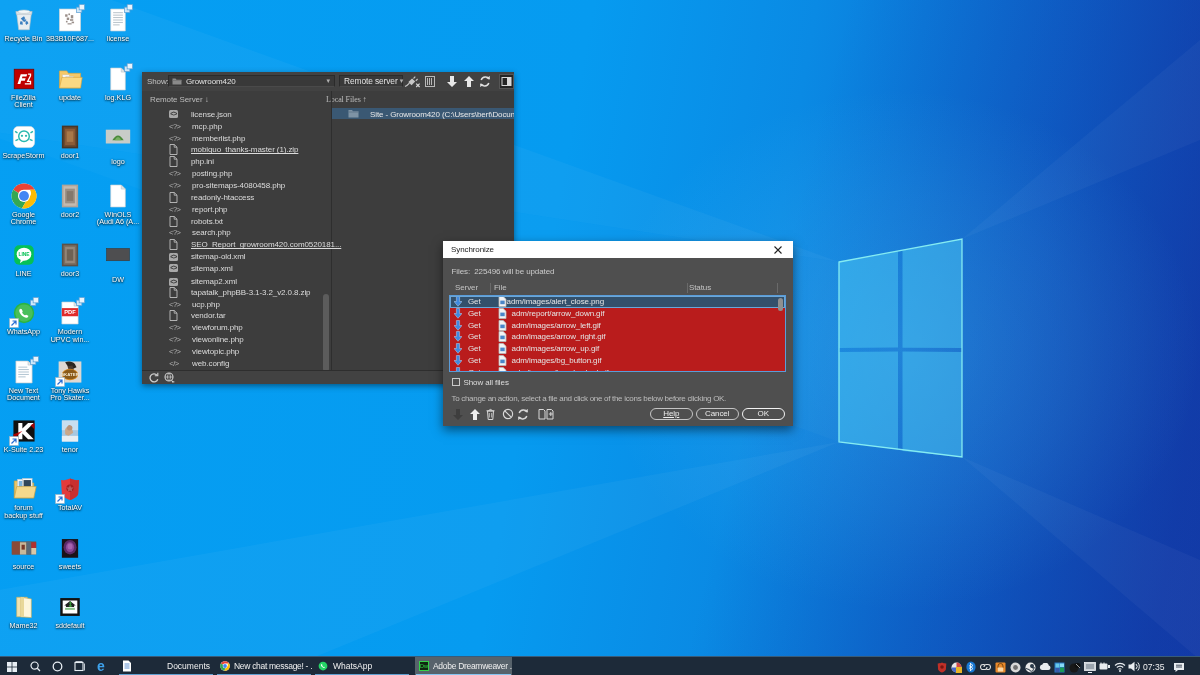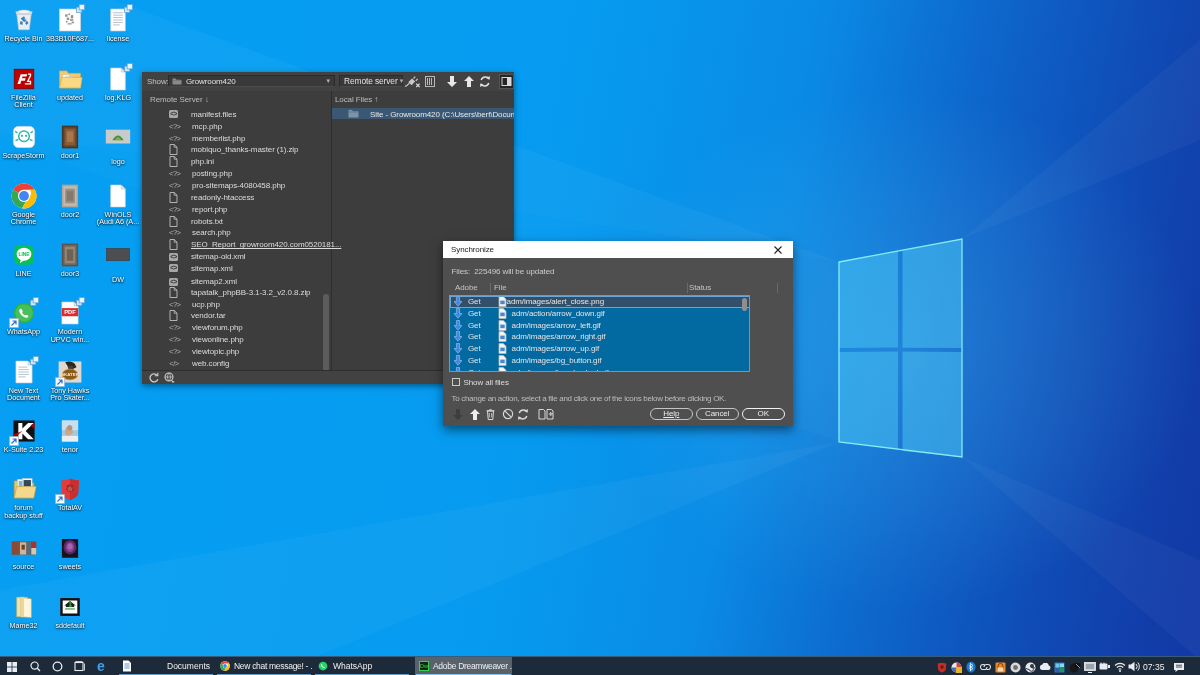--- a/index.html
+++ b/index.html
@@ -221,21 +221,21 @@
   <div class="dlabel">Mame32</div>
 </div>
 
 <div class="dcell" style="left:38px;top:65.7px;">
   <div class="dico"><svg width="32" height="32" viewBox="0 0 32 32">
     <path d="M3 6 L12 6 L14 9 L29 9 L29 27 L3 27 Z" fill="#f5c868" stroke="#d8a540" stroke-width="0.8"></path>
     <rect x="7" y="11" width="8" height="11" fill="#fdfdfd" stroke="#c8c8c8" stroke-width="0.6"></rect>
     <rect x="11" y="13" width="9" height="10" fill="#f4f4f4" stroke="#c8c8c8" stroke-width="0.6"></rect>
     <path d="M3 27 L6 14 L31 14 L29 27 Z" fill="#fbd983" stroke="#d8a540" stroke-width="0.8"></path>
   </svg></div>
-  <div class="dlabel">updated</div>
+  <div class="dlabel">update</div>
 </div>
 <div class="dcell" style="left:38px;top:124.3px;">
   <div class="dico"><svg width="32" height="32" viewBox="0 0 32 32">
     <rect x="6" y="2" width="20" height="28" fill="#4a3626"></rect>
     <rect x="8" y="4" width="16" height="24" fill="#6b4a2f"></rect>
     <rect x="10" y="6" width="12" height="20" fill="#8a5c38"></rect>
     <rect x="12" y="9" width="8" height="13" fill="#a87848"></rect>
   </svg></div>
   <div class="dlabel">door1</div>
 </div>
@@ -409,44 +409,44 @@
     <path d="M10.9 1 l-0.3 3.6 -3.3 -1.4 Z M1.1 12 l0.3 -3.6 3.3 1.4 Z" fill="#e0e0e0"></path>
   </svg>
   <div class="abs" style="left:357px;top:1.5px;width:15px;height:15px;background:#252525;border:1px solid #555;box-sizing:border-box;">
     <svg width="13" height="13" viewBox="0 0 13 13">
         <rect x="2" y="2.5" width="9" height="8" fill="none" stroke="#d8d8d8"></rect>
         <rect x="7" y="2.5" width="4" height="8" fill="#d8d8d8"></rect>
       </svg>
   </div>
 
   <div class="abs" style="left:8px;top:23px;color:#bdbdbd;">Remote Server <span style="font-size:8px;">↓</span></div>
-  <div class="abs" style="left:193px;top:23px;color:#bdbdbd;">Local Files <span style="font-size:8px;">↑</span></div>
+  <div class="abs" style="left:184px;top:23px;color:#bdbdbd;font-family:Liberation Serif, serif;">Local Files <span style="font-size:8px;">↑</span></div>
   <div class="abs" style="left:189px;top:19px;width:1px;height:279px;background:#2e2e2e;"></div>
 
   <div class="abs" style="left:190px;top:35.5px;width:182px;height:11.5px;background:#3a5873;"></div>
   <svg class="abs" style="left:206px;top:37px;" width="11" height="9" viewBox="0 0 11 9">
       <path d="M0.5 1 h3.5 l1 1.3 h5.5 v6.2 h-10 Z" fill="#7e93a5"></path>
       <path d="M0.5 3 h10" stroke="#5a7286" stroke-width="0.8"></path>
     </svg>
   <div class="abs" style="left:228px;top:38px;width:150px;color:#e8e8e8;white-space:nowrap;">Site - Growroom420 (C:\Users\bert\Documen...</div>
 
   <div id="rows">
   <div class="fr" style="top:36.50px;">
         <span class="boxi">&lt;&gt;</span>
-        <span class="fn">manifest.files</span>
+        <span class="fn">license.json</span>
       </div>
   <div class="fr" style="top:48.35px;">
         <span class="phpi">&lt;?&gt;</span>
         <span class="fn">mcp.php</span>
       </div>
   <div class="fr" style="top:60.20px;">
         <span class="phpi">&lt;?&gt;</span>
         <span class="fn">memberlist.php</span>
       </div>
-  <div class="fr" style="top:72.05px;">
+  <div class="fr" style="top:72.05px;text-decoration:underline;">
         <svg width="9" height="11" viewBox="0 0 9 11">
           <path d="M1 0.5 H5.2 L8 3.2 V10.5 H1 Z" fill="none" stroke="#c0c0c0" stroke-width="0.9"></path>
           <path d="M5.2 0.5 V3.2 H8" fill="none" stroke="#c0c0c0" stroke-width="0.8"></path>
         </svg>
         <span class="fn">mobiquo_thanks-master (1).zip</span>
       </div>
   <div class="fr" style="top:83.90px;">
         <svg width="9" height="11" viewBox="0 0 9 11">
           <path d="M1 0.5 H5.2 L8 3.2 V10.5 H1 Z" fill="none" stroke="#c0c0c0" stroke-width="0.9"></path>
           <path d="M5.2 0.5 V3.2 H8" fill="none" stroke="#c0c0c0" stroke-width="0.8"></path>
@@ -555,28 +555,28 @@
 <div id="dlg" class="abs">
 
   <div class="abs" style="left:0;top:0;width:350px;height:17px;background:#fff;"></div>
   <div class="abs" style="left:8px;top:4px;color:#1a1a1a;">Synchronize</div>
   <svg class="abs" style="left:330px;top:4px;" width="10" height="10" viewBox="0 0 10 10">
       <path d="M1.5 1.5 L8.5 8.5 M8.5 1.5 L1.5 8.5" stroke="#222" stroke-width="1.1"></path>
     </svg>
 
   <div class="abs" style="left:8.5px;top:25.5px;color:#cbcbcb;">Files:&nbsp; 225496 will be updated</div>
 
-  <div class="abs" style="left:12px;top:42px;color:#c3c3c3;">Adobe</div>
+  <div class="abs" style="left:12px;top:42px;color:#c3c3c3;">Server</div>
   <div class="abs" style="left:51px;top:42px;color:#c3c3c3;">File</div>
   <div class="abs" style="left:246px;top:42px;color:#c3c3c3;">Status</div>
   <div class="abs" style="left:46.5px;top:42px;width:1px;height:10px;background:#6a6a6a;"></div>
   <div class="abs" style="left:243.5px;top:42px;width:1px;height:10px;background:#6a6a6a;"></div>
   <div class="abs" style="left:334px;top:42px;width:1px;height:10px;background:#6a6a6a;"></div>
 
-  <div class="abs" style="left:6px;top:53.5px;width:301px;height:77.5px;background:#0369a1;border:1px solid #5a9cd8;box-sizing:border-box;overflow:hidden;">
+  <div class="abs" style="left:6px;top:53.5px;width:337px;height:77.5px;background:#b91c1c;border:1px solid #5a9cd8;box-sizing:border-box;overflow:hidden;">
     <div id="dlgrows" style="position:absolute;left:0;top:0;width:335px;">
     <div style="position:absolute;left:0;top:0.5px;width:335px;height:11.7px;background:#33506b;outline:1px solid #6aa6d8;outline-offset:-1px;display:flex;align-items:center;white-space:nowrap;color:#e4e4e4;">
           <svg width="8" height="11" viewBox="0 0 8 11" style="margin-left:4px;">
             <path d="M2.4 0.5 h3.2 v5 h2.4 l-4 4.8 -4 -4.8 h2.4 Z" fill="#3f8ae0" stroke="#bcd4ee" stroke-width="0.5"></path>
           </svg>
           <span style="margin-left:6px;">Get</span>
           <svg width="9" height="11" viewBox="0 0 9 11" style="margin-left:17px;">
             <path d="M1 0.5 H5.2 L8 3.2 V10.5 H1 Z" fill="#f4f4f4" stroke="#b8b8b8" stroke-width="0.8"></path>
             <rect x="2.3" y="4.6" width="4.4" height="3.6" fill="#4a86c8"></rect>
           </svg>
@@ -584,21 +584,21 @@
         </div>
     <div style="position:absolute;left:0;top:12.2px;width:335px;height:11.7px;display:flex;align-items:center;white-space:nowrap;color:#e4e4e4;">
           <svg width="8" height="11" viewBox="0 0 8 11" style="margin-left:4px;">
             <path d="M2.4 0.5 h3.2 v5 h2.4 l-4 4.8 -4 -4.8 h2.4 Z" fill="#3f8ae0" stroke="#bcd4ee" stroke-width="0.5"></path>
           </svg>
           <span style="margin-left:6px;">Get</span>
           <svg width="9" height="11" viewBox="0 0 9 11" style="margin-left:17px;">
             <path d="M1 0.5 H5.2 L8 3.2 V10.5 H1 Z" fill="#f4f4f4" stroke="#b8b8b8" stroke-width="0.8"></path>
             <rect x="2.3" y="4.6" width="4.4" height="3.6" fill="#4a86c8"></rect>
           </svg>
-          <span style="margin-left:5px;">adm/action/arrow_down.gif</span>
+          <span style="margin-left:5px;">adm/report/arrow_down.gif</span>
         </div>
     <div style="position:absolute;left:0;top:23.9px;width:335px;height:11.7px;display:flex;align-items:center;white-space:nowrap;color:#e4e4e4;">
           <svg width="8" height="11" viewBox="0 0 8 11" style="margin-left:4px;">
             <path d="M2.4 0.5 h3.2 v5 h2.4 l-4 4.8 -4 -4.8 h2.4 Z" fill="#3f8ae0" stroke="#bcd4ee" stroke-width="0.5"></path>
           </svg>
           <span style="margin-left:6px;">Get</span>
           <svg width="9" height="11" viewBox="0 0 9 11" style="margin-left:17px;">
             <path d="M1 0.5 H5.2 L8 3.2 V10.5 H1 Z" fill="#f4f4f4" stroke="#b8b8b8" stroke-width="0.8"></path>
             <rect x="2.3" y="4.6" width="4.4" height="3.6" fill="#4a86c8"></rect>
           </svg>

